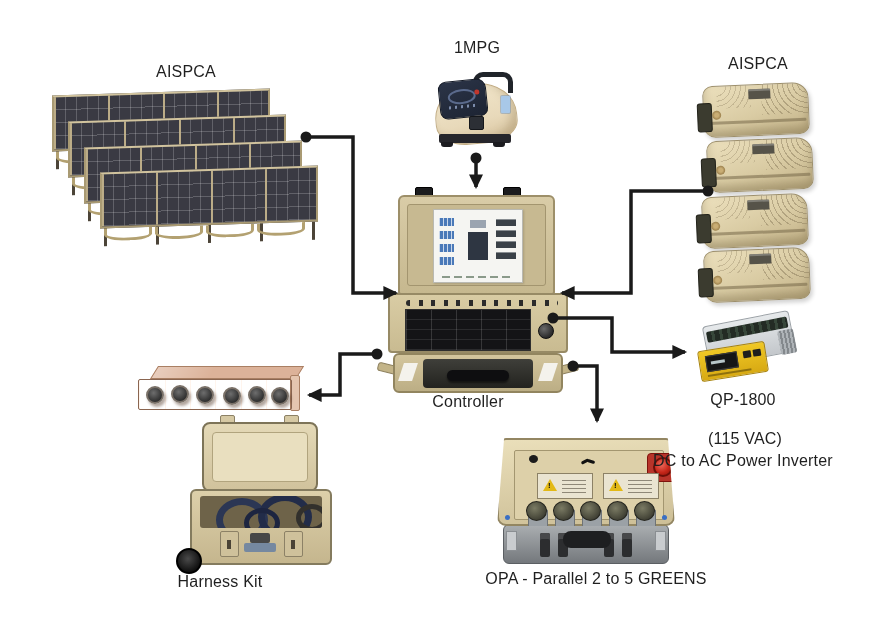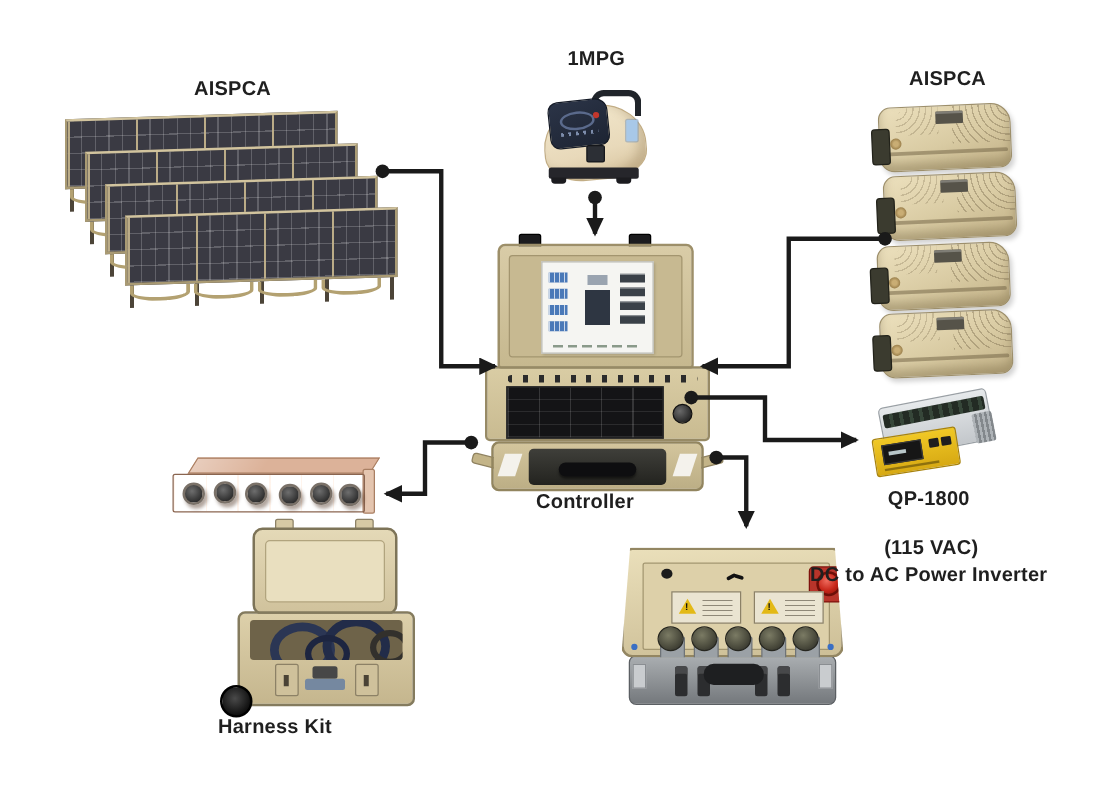--- a/index.html
+++ b/index.html
@@ -1,18 +1,18 @@
 <!DOCTYPE html>
 <html><head>
 <meta charset="utf-8">
 <style>
   html,body{margin:0;padding:0;background:#ffffff;}
   .canvas{position:relative;width:892px;height:631px;background:#ffffff;overflow:hidden;
           font-family:"Liberation Sans",sans-serif;}
-  .lbl{position:absolute;transform:translateX(-50%);font-weight:bold;font-size:16px;
+  .lbl{position:absolute;transform:translateX(-50%);font-weight:normal;font-size:16px;
        color:#1f1f1f;white-space:nowrap;z-index:60;letter-spacing:.2px;}
   .dev{position:absolute;}
 
   
   .array{position:absolute;width:218px;height:84px;}
   .strip{position:absolute;left:0;top:0;width:218px;height:56px;background-color:#3a3a43;
     background-image:
       repeating-linear-gradient(90deg, rgba(193,177,138,.95) 0 2px, transparent 2px 54.5px),
       repeating-linear-gradient(90deg, rgba(255,255,255,.20) 0 1px, transparent 1px 10.9px),
       repeating-linear-gradient(0deg, rgba(255,255,255,.20) 0 1px, transparent 1px 13px);
@@ -172,20 +172,21 @@
 <div class="canvas">
 
   <div class="lbl" style="left:186px;top:63px;">AISPCA</div>
   <div class="lbl" style="left:477px;top:39px;">1MPG</div>
   <div class="lbl" style="left:758px;top:55px;">AISPCA</div>
   <div class="lbl" style="left:468px;top:393px;">Controller</div>
   <div class="lbl" style="left:743px;top:391px;">QP-1800</div>
   <div class="lbl" style="left:743px;top:416px;margin-top:36px;">DC to AC Power Inverter</div>
   <div class="lbl" style="left:745px;top:430px;">(115 VAC)</div>
   <div class="lbl" style="left:220px;top:573px;">Harness Kit</div>
+  <div class="lbl" style="left:596px;top:570px;">OPA - Parallel 2 to 5 GREENS</div>
 
   <div>
     <div class="array" style="left:52px;top:92px;z-index:1;">
       <div class="strip"></div>
       <div class="rail"><span></span><span></span><span></span><span></span></div>
     </div>
     <div class="array" style="left:68px;top:118px;z-index:2;">
       <div class="strip"></div>
       <div class="rail"><span></span><span></span><span></span><span></span></div>
     </div>

